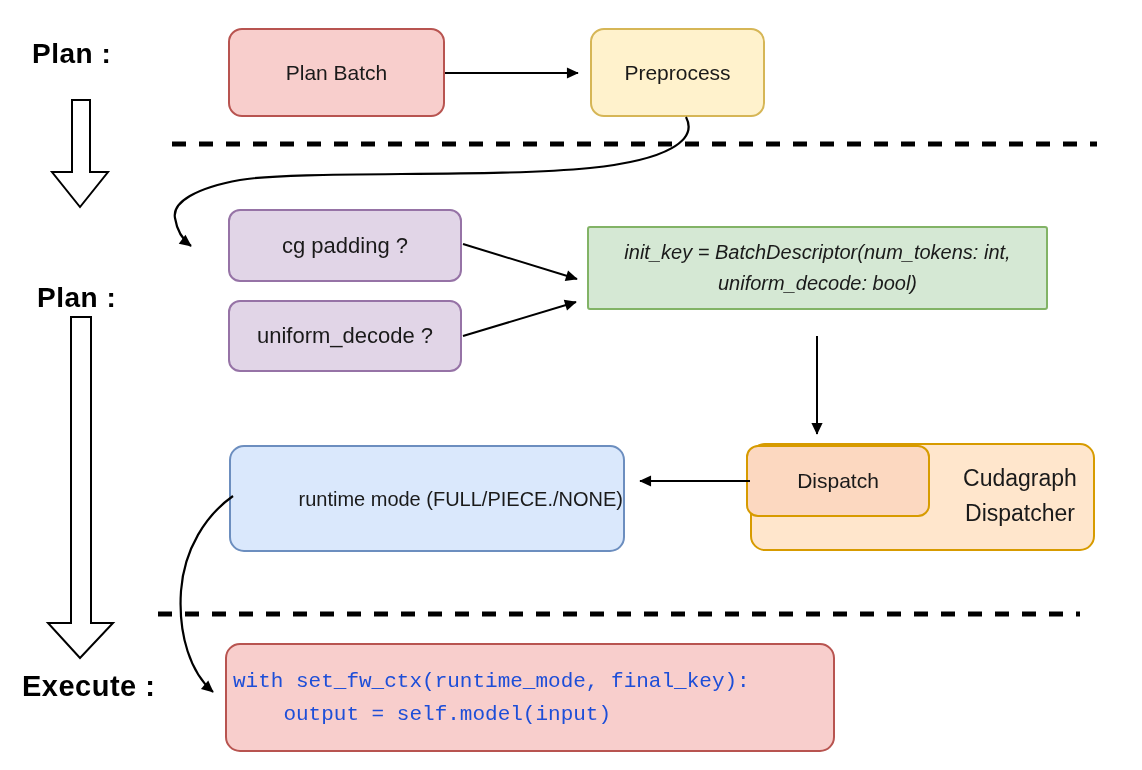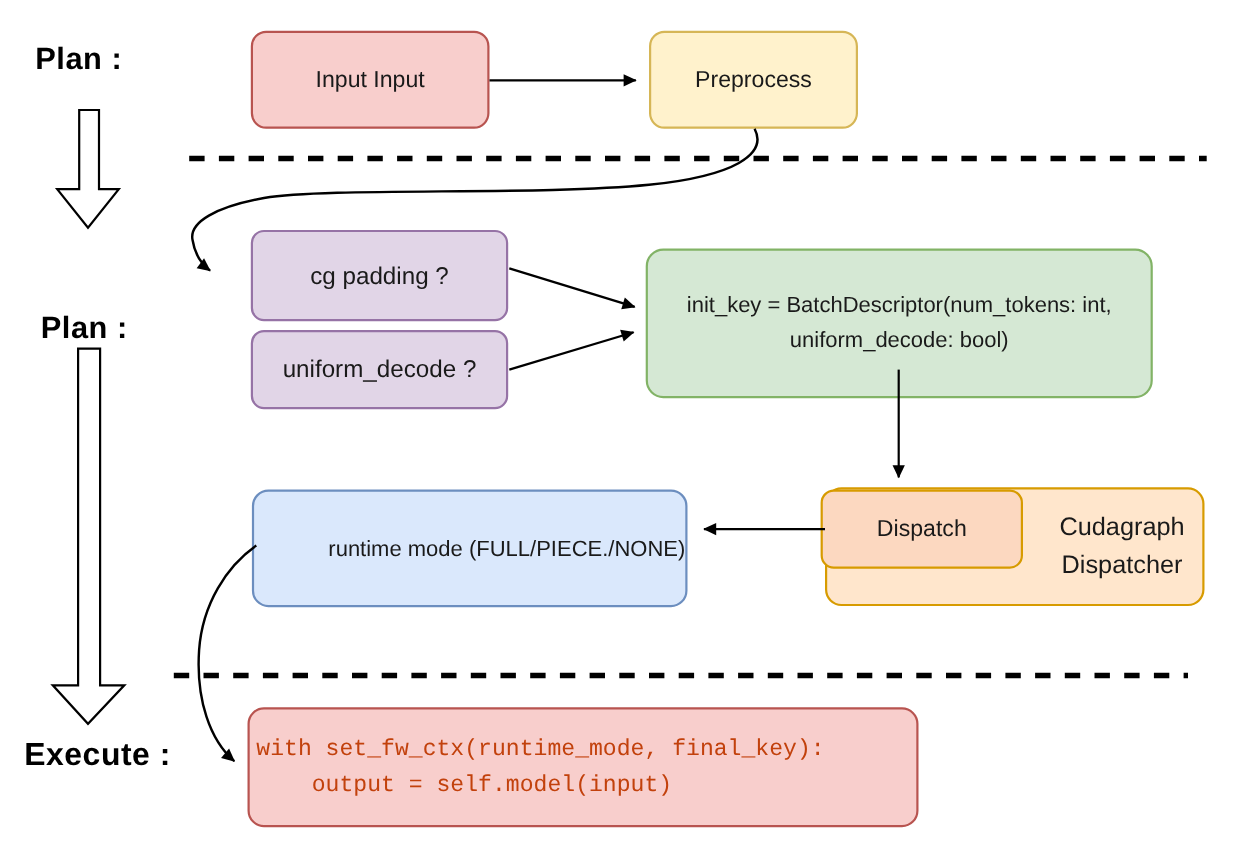--- a/index.html
+++ b/index.html
@@ -11,50 +11,50 @@
     position:absolute;font-weight:bold;color:#000;font-size:28px;letter-spacing:0.5px;
     white-space:nowrap;
   }
   .node{
     position:absolute;border:2px solid #000;border-radius:14px;
     display:flex;align-items:center;justify-content:center;flex-direction:column;
     box-sizing:border-box;text-align:center;
   }
   .node .ln{display:block;}
   .node-input-batch{left:228px;top:28px;width:217px;height:89px;font-size:21px;}
-  .node-preprocess{left:590px;top:28px;width:190px;height:89px;font-size:21px;justify-content:center;}
-  .node-cg-padding{left:228px;top:209px;width:234px;height:83px;font-size:22px;border-radius:12px;}
+  .node-preprocess{left:590px;top:28px;width:175px;height:89px;font-size:21px;justify-content:center;}
+  .node-cg-padding{left:228px;top:209px;width:234px;height:73px;font-size:22px;border-radius:12px;}
   .node-uniform-decode{left:228px;top:300px;width:234px;height:72px;font-size:22px;border-radius:12px;}
-  .node-init-key{left:587px;top:226px;width:461px;height:136px;font-size:20px;line-height:31px;border-radius:16px;}
+  .node-init-key{left:587px;top:226px;width:461px;height:84px;font-size:20px;line-height:31px;border-radius:3px;font-style:italic;}
   .node-cudagraph{left:750px;top:443px;width:345px;height:108px;border-radius:15px;}
   .cudagraph-text{position:absolute;left:178px;top:16px;width:180px;text-align:center;
     font-size:23px;line-height:35px;}
   .node-dispatch{left:746px;top:445px;width:184px;height:72px;font-size:21px;border-radius:12px;}
   .node-runtime{left:229px;top:445px;width:396px;height:107px;font-size:20px;line-height:32px;border-radius:15px;align-items:flex-end;}
   .node-execute-code{
     left:225px;top:643px;width:610px;height:109px;border-radius:15px;
-    font-family:"Liberation Mono", monospace;font-size:21px;line-height:33px;color:#c2410c;
+    font-family:"Liberation Mono", monospace;font-size:21px;line-height:33px;color:#1d4ed8;
     align-items:flex-start;justify-content:center;padding:0 6px;text-align:left;
   }
   .node-execute-code .ln{white-space:pre;}
   svg.overlay{position:absolute;left:0;top:0;z-index:5;pointer-events:none;}
   .boxes{position:absolute;left:0;top:0;z-index:2;width:100%;height:100%;}
 </style>
 </head>
 <body>
 
 <div id="canvas">
 
   <div class="stage-label" style="left:32px;top:38px;">Plan :</div>
   <div class="stage-label" style="left:37px;top:238px;margin-top:44px;">Plan :</div>
   <div class="stage-label" style="left:22px;top:670px;font-size:29px;text-align:center;">Execute :</div>
 
   <div class="boxes">
     <div class="node node-input-batch" style="background: rgb(248, 206, 204); border-color: rgb(184, 84, 80);">
-      <span class="ln">Input Input</span>
+      <span class="ln">Plan Batch</span>
     </div>
 
     <div class="node node-preprocess" style="background: rgb(255, 242, 204); border-color: rgb(214, 182, 86);">
       <span class="ln">Preprocess</span>
     </div>
 
     <div class="node node-cg-padding" style="background: rgb(225, 213, 231); border-color: rgb(150, 115, 166);">
       <span class="ln">cg padding ?</span>
     </div>
 

